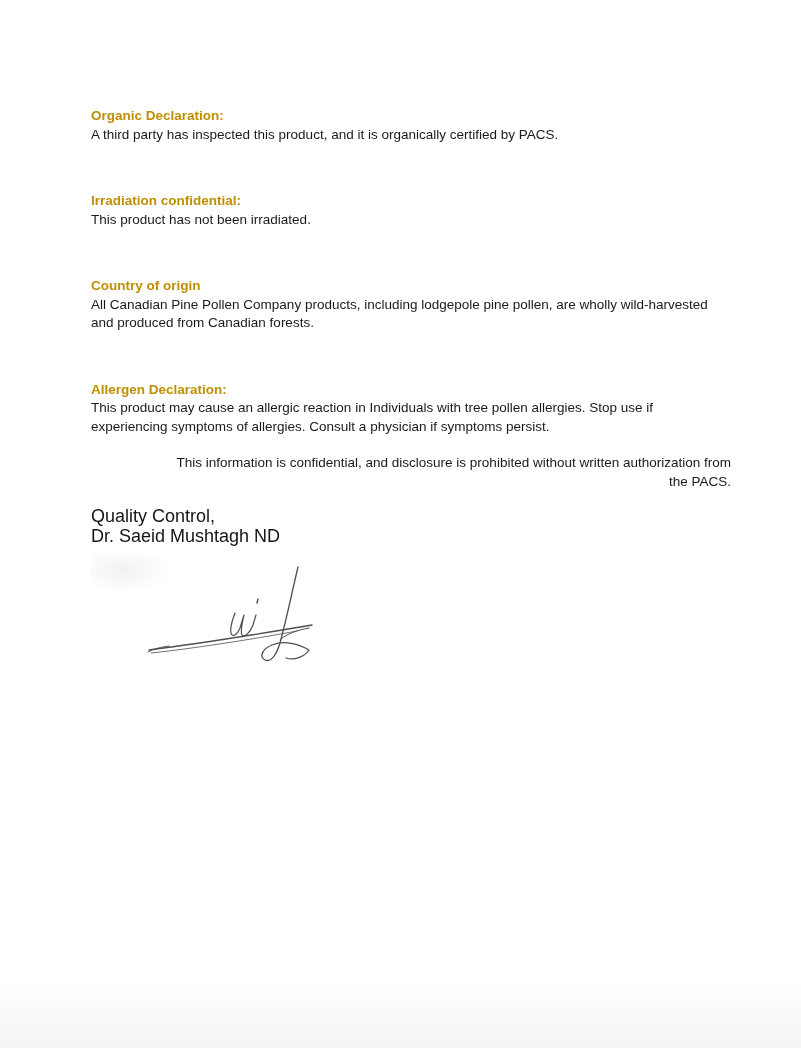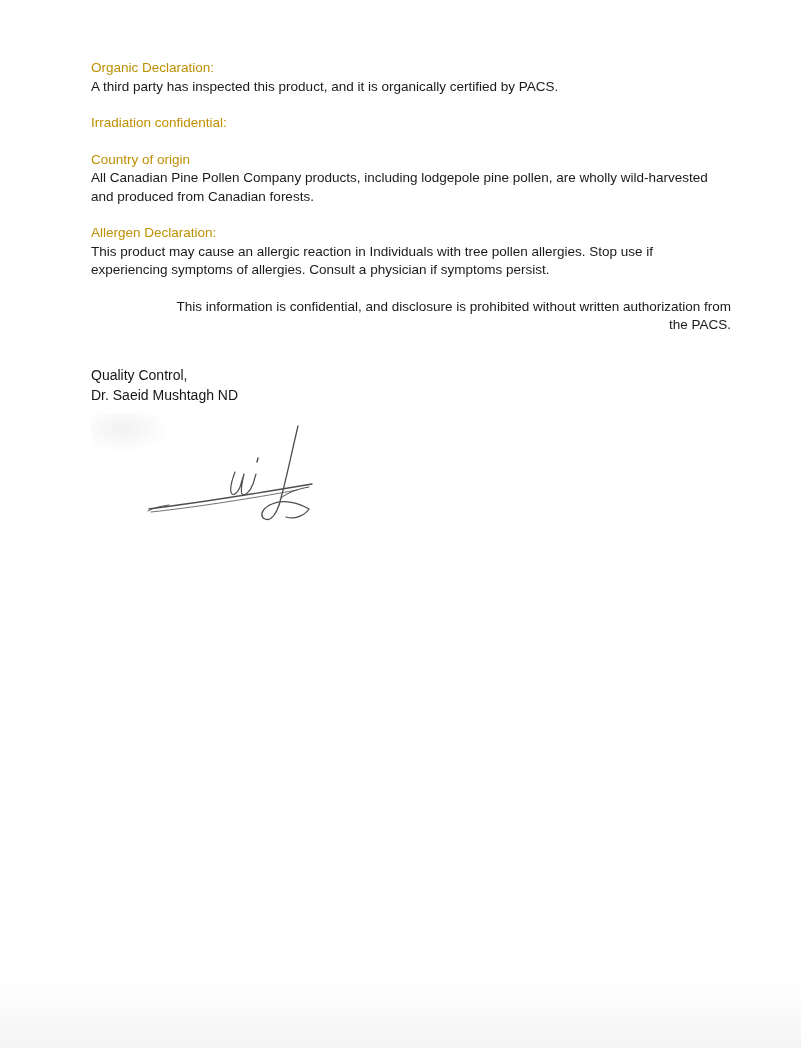--- a/index.html
+++ b/index.html
@@ -21,29 +21,30 @@
     position: absolute;
     left: 91px;
     top: 59px;
     width: 640px;
     color: #1a1a1a;
     font-size: 13.5px;
     line-height: 18.5px;
   }
   .section { margin: 0 0 18px 0; }
   .section-heading {
-    font-weight: normal;
+    font-weight: bold;
     color: #BF8F00;
+    margin-top: 48px;
   }
   .body-line { white-space: nowrap; }
   .note { margin: 0 0 14px 0; text-align: right; }
   .note .body-line:first-child { text-indent: 52px; }
   .signoff {
-    margin-top: 30px;
-    font-size: 14px;
+    margin-top: 15px;
+    font-size: 18px;
     line-height: 20px;
     color: #151515;
   }
   .signature-wrap {
     position: relative;
     margin-top: 8px;
     width: 245px;
     height: 120px;
   }
   .smudge {
@@ -77,20 +78,21 @@
 <div class="page">
   <div class="doc">
 
     <div class="section">
       <div class="section-heading">Organic Declaration:</div>
       <div class="body-line">A third party has inspected this product, and it is organically certified by PACS.</div>
     </div>
 
     <div class="section">
       <div class="section-heading">Irradiation confidential:</div>
+      <div class="body-line">This product has not been irradiated.</div>
     </div>
 
     <div class="section">
       <div class="section-heading">Country of origin</div>
       <div class="body-line">All Canadian Pine Pollen Company products, including lodgepole pine pollen, are wholly wild-harvested</div>
       <div class="body-line">and produced from Canadian forests.</div>
     </div>
 
     <div class="section">
       <div class="section-heading">Allergen Declaration:</div>

